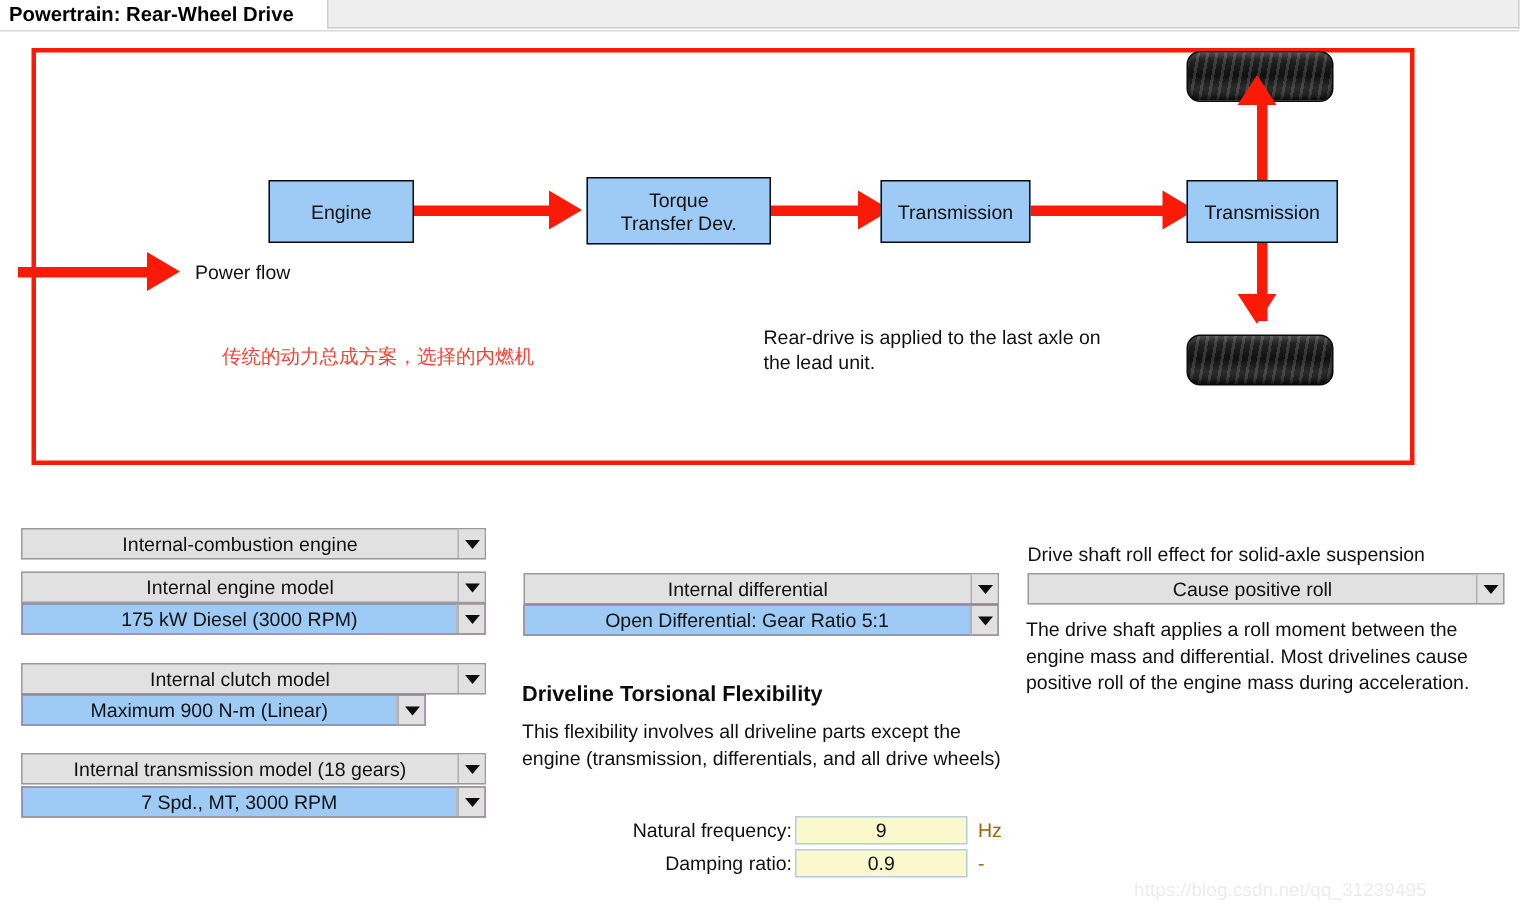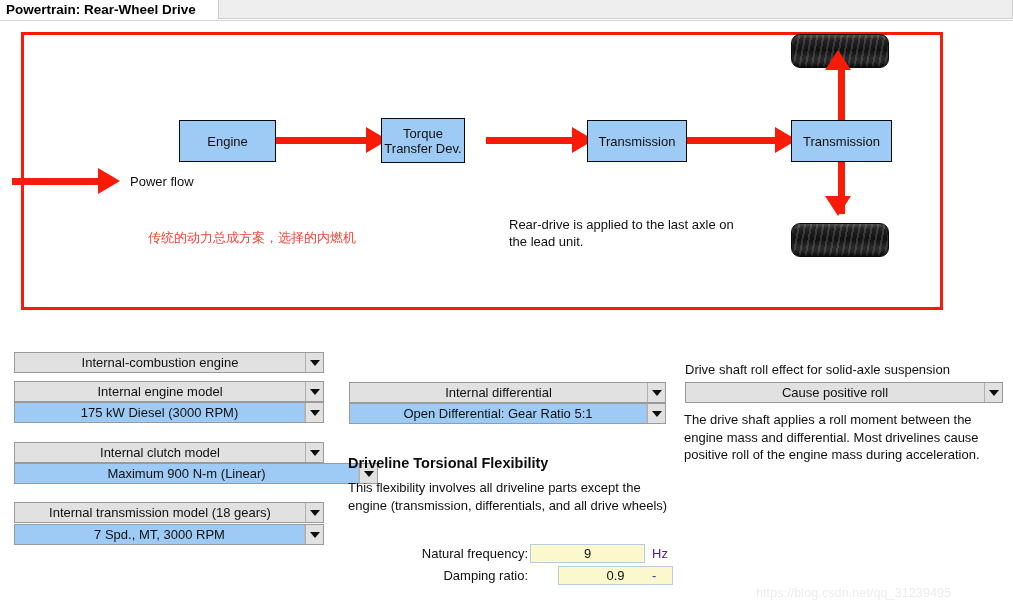--- a/index.html
+++ b/index.html
@@ -65,21 +65,21 @@
     box-sizing: border-box;
     display: flex;
     align-items: center;
     justify-content: center;
     text-align: center;
     font-size: 13px;
     line-height: 15px;
     color: #101010;
   }
   #blk-engine       { left: 179px; top: 120px; width: 97px;  height: 42px; }
-  #blk-torque       { left: 381px; top: 118px; width: 84px; height: 45px; }
+  #blk-torque       { left: 391px; top: 118px; width: 123px; height: 45px; }
   #blk-transmission { left: 587px; top: 120px; width: 100px; height: 42px; }
   #blk-differential { left: 791px; top: 120px; width: 101px; height: 42px; }
 
   
   .rline-h { position: absolute; background: #f91b08; height: 7px; }
   .rline-v { position: absolute; background: #f91b08; width: 7px; }
   .arrow-r {
     position: absolute;
     width: 0; height: 0;
     border-top: 13px solid transparent;
@@ -201,21 +201,21 @@
     border-left: 5px solid transparent;
     border-right: 5px solid transparent;
     border-top: 6px solid #0d0d0d;
   }
 
   
   #cb-powertrain   { left: 14px;  top: 352px; width: 310px; }
   #cb-engine-model { left: 14px;  top: 381px; width: 310px; }
   #cb-engine-value { left: 14px;  top: 402px; width: 310px; }
   #cb-clutch-model { left: 14px;  top: 442px; width: 310px; }
-  #cb-clutch-value { left: 14px;  top: 463px; width: 364px; }
+  #cb-clutch-value { left: 14px;  top: 463px; width: 270px; }
   #cb-trans-model  { left: 14px;  top: 502px; width: 310px; }
   #cb-trans-value  { left: 14px;  top: 524px; width: 310px; }
 
   
   #cb-diff-model { left: 349px; top: 382px; width: 317px; }
   #cb-diff-value { left: 349px; top: 403px; width: 317px; }
 
   
   #cb-roll-effect { left: 685px; top: 382px; width: 318px; }
 
@@ -269,28 +269,28 @@
     border: 1px solid #b6cde0;
     box-sizing: border-box;
     text-align: center;
     font-size: 13px;
     line-height: 17px;
     color: #101010;
   }
   .field-unit {
     position: absolute;
     font-size: 13px;
-    color: #4c1d95;
+    color: #a16207;
     line-height: 19px;
   }
   #row-natfreq  { left: 380px; top: 544px; width: 148px; }
   #in-natfreq   { left: 530px; top: 544px; }
   #un-natfreq   { left: 652px; top: 544px; }
   #row-damping  { left: 380px; top: 566px; width: 148px; }
-  #in-damping   { left: 530px; top: 566px; margin-left: 28px; }
+  #in-damping   { left: 530px; top: 566px; }
   #un-damping   { left: 652px; top: 566px; }
 
   
   #watermark {
     position: absolute;
     left: 756px; top: 586px;
     font-size: 12.5px;
     color: #ececec;
     white-space: nowrap;
     letter-spacing: 0.1px;

